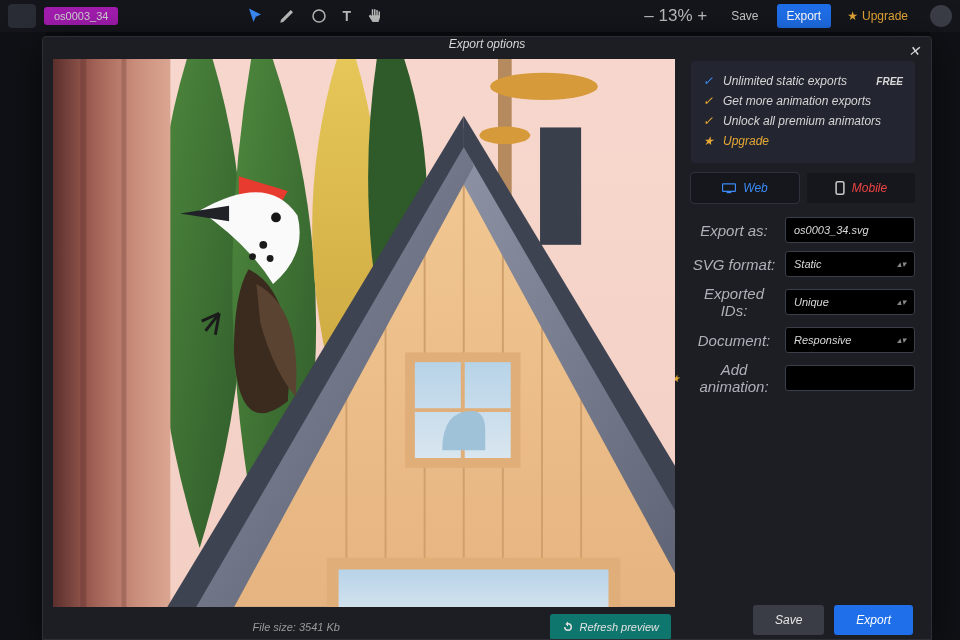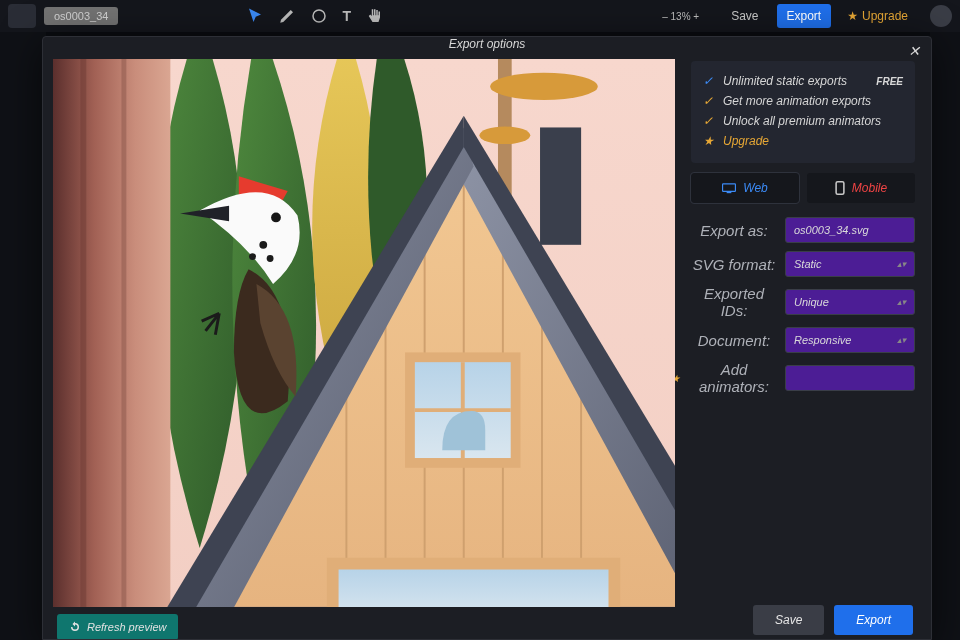--- a/index.html
+++ b/index.html
@@ -1,23 +1,23 @@
 <!DOCTYPE html>
 <html><head>
 <meta charset="utf-8">
 <style>
   * { box-sizing: border-box; margin: 0; padding: 0; font-family: -apple-system, "Segoe UI", Arial, sans-serif; }
   body { width: 960px; height: 640px; background: #0a0c10; color: #c8c8c8; overflow: hidden; position: relative; font-size: 12px; }
 
   
   .topbar { height: 32px; background: #14161c; display: flex; align-items: center; padding: 0 8px; gap: 8px; }
   .logo-slot { width: 28px; height: 24px; background: #2a2d36; border-radius: 4px; }
-  .doc-name { background: #737373; border-radius: 3px; padding: 3px 10px; font-size: 11px; color: #d2d2d2; }
+  .doc-name { background: #a21caf; border-radius: 3px; padding: 3px 10px; font-size: 11px; color: #d2d2d2; }
   .top-spacer { flex: 1; }
-  .zoom { color: #bdbdbd; font-size: 10px; margin-right: 14px; }
+  .zoom { color: #bdbdbd; font-size: 17px; margin-right: 6px; }
   .top-btn { color: #c8c8c8; font-size: 12px; padding: 5px 10px; border-radius: 3px; cursor: pointer; }
   .top-btn.primary { background: #1f6feb; color: #fff; }
   .upgrade-pill { color: #e6a735; display: flex; align-items: center; gap: 4px; padding: 5px 8px; }
   .avatar { width: 22px; height: 22px; border-radius: 50%; background: #3a3d46; margin-left: 6px; }
   .tool-icon { width: 18px; height: 18px; display:inline-block; }
   .tool-row { display:flex; gap:14px; align-items:center; margin-left:120px;}
 
   .sidebar-left { position:absolute; left:0; top:32px; bottom:0; width:46px; background:#0f1116; }
   .sidebar-right { position:absolute; right:0; top:32px; bottom:0; width:30px; background:#0f1116; }
 
@@ -50,21 +50,21 @@
   .plat-tab { flex:1; height:30px; background:#15171c; border-radius:3px; display:flex; align-items:center; justify-content:center; gap:7px; font-size:12px; color:#ef4444; cursor:pointer;}
   .plat-tab.active { color:#3b8af5; outline:1px solid #2e323c;text-align:center;}
   .plat-ico { width:14px; height:11px; }
 
   .section-label { text-align:center; color:#6e7178; font-size:10px; margin:4px 0 8px; position:relative;}
   .section-label::before, .section-label::after { content:""; position:absolute; top:50%; width:38%; border-top:1px solid #2b2e36;}
   .section-label::before { left:0;} .section-label::after { right:0;}
 
   .field-row { display:flex; align-items:center; gap:8px; margin-bottom:8px; }
   .field-label { width:86px; text-align:center; color:#aeb1b8; font-size:15px;}
-  .field-input, .field-select { flex:1; height:24px; background:#4c1d95; border:1px solid #3a3e48; border-radius:3px; color:#d9d9d9; font-size:11px; padding:12px 8px; display:flex; align-items:center; justify-content:space-between;}
+  .field-input, .field-select { flex:1; height:24px; background:#000000; border:1px solid #3a3e48; border-radius:3px; color:#d9d9d9; font-size:11px; padding:12px 8px; display:flex; align-items:center; justify-content:space-between;}
   .sel-caret { color:#888; font-size:9px; line-height:1;}
   .star-mark { color:#e6a735; width:12px; font-size:10px; margin-left:-20px; margin-right:0px;}
   .star-slot { width:12px; margin-left:-20px; margin-right:0px;}
 
   .canvas-swatch { width:20px; height:20px; border:1px solid #b8b8b8; background:#fff; position:relative; }
   .canvas-swatch::after { content:""; position:absolute; left:-2px; right:-2px; top:50%; border-top:2px solid #d43b2f; transform:rotate(-45deg);}
   .chk { width:13px; height:13px; background:#3a3e48; border:1px solid #555964; border-radius:2px;}
 
   .modal-footer { display:flex; gap:10px; justify-content:flex-end; padding:10px 2px 0; margin-top:auto; margin-bottom:12px;}
   .m-btn { padding:8px 22px; border-radius:3px; font-size:12px; cursor:pointer; }
@@ -202,20 +202,21 @@
               <circle cx="98" cy="42" r="5" fill="#161616"></circle>
               <polygon points="0,38 50,30 50,46" fill="#202228"></polygon>
               <path d="M40 140 l-18 8 m18 -8 l-14 18 m14 -18 l-4 22" stroke="#1b1b1b" stroke-width="3" fill="none"></path>
               <circle cx="85" cy="70" r="4" fill="#1b1b1b"></circle>
               <circle cx="74" cy="82" r="3.5" fill="#1b1b1b"></circle>
               <circle cx="92" cy="84" r="3.5" fill="#1b1b1b"></circle>
             </g>
           </svg>
         </div>
         <div class="preview-footer">
+          <span class="file-size">File size: 3541 Kb</span>
           <span class="refresh-btn">
             <svg width="12" height="12" viewBox="0 0 24 24">
                 <path fill="#e2e2e2" d="M12 4V1L7 6l5 5V7a5 5 0 11-5 5H4a8 8 0 108-8z"></path>
               </svg>
             <span>Refresh preview</span>
           </span>
         </div>
       </div>
 
       <div class="opts-col">
@@ -282,21 +283,21 @@
 
         <div class="field-row">
           <span class="field-label">Document:</span>
           <div class="field-select">
               <span>Responsive</span>
               <span class="sel-caret">▴▾</span>
             </div>
         </div>
         <div class="field-row">
           <span class="star-mark">★</span>
-          <span class="field-label">Add animators:</span>
+          <span class="field-label">Add animation:</span>
           <div class="field-input">
               <span></span>
             </div>
         </div>
 
         <div class="modal-footer">
           <span class="m-btn sec">Save</span>
           <span class="m-btn pri">Export</span>
         </div>
       </div>

